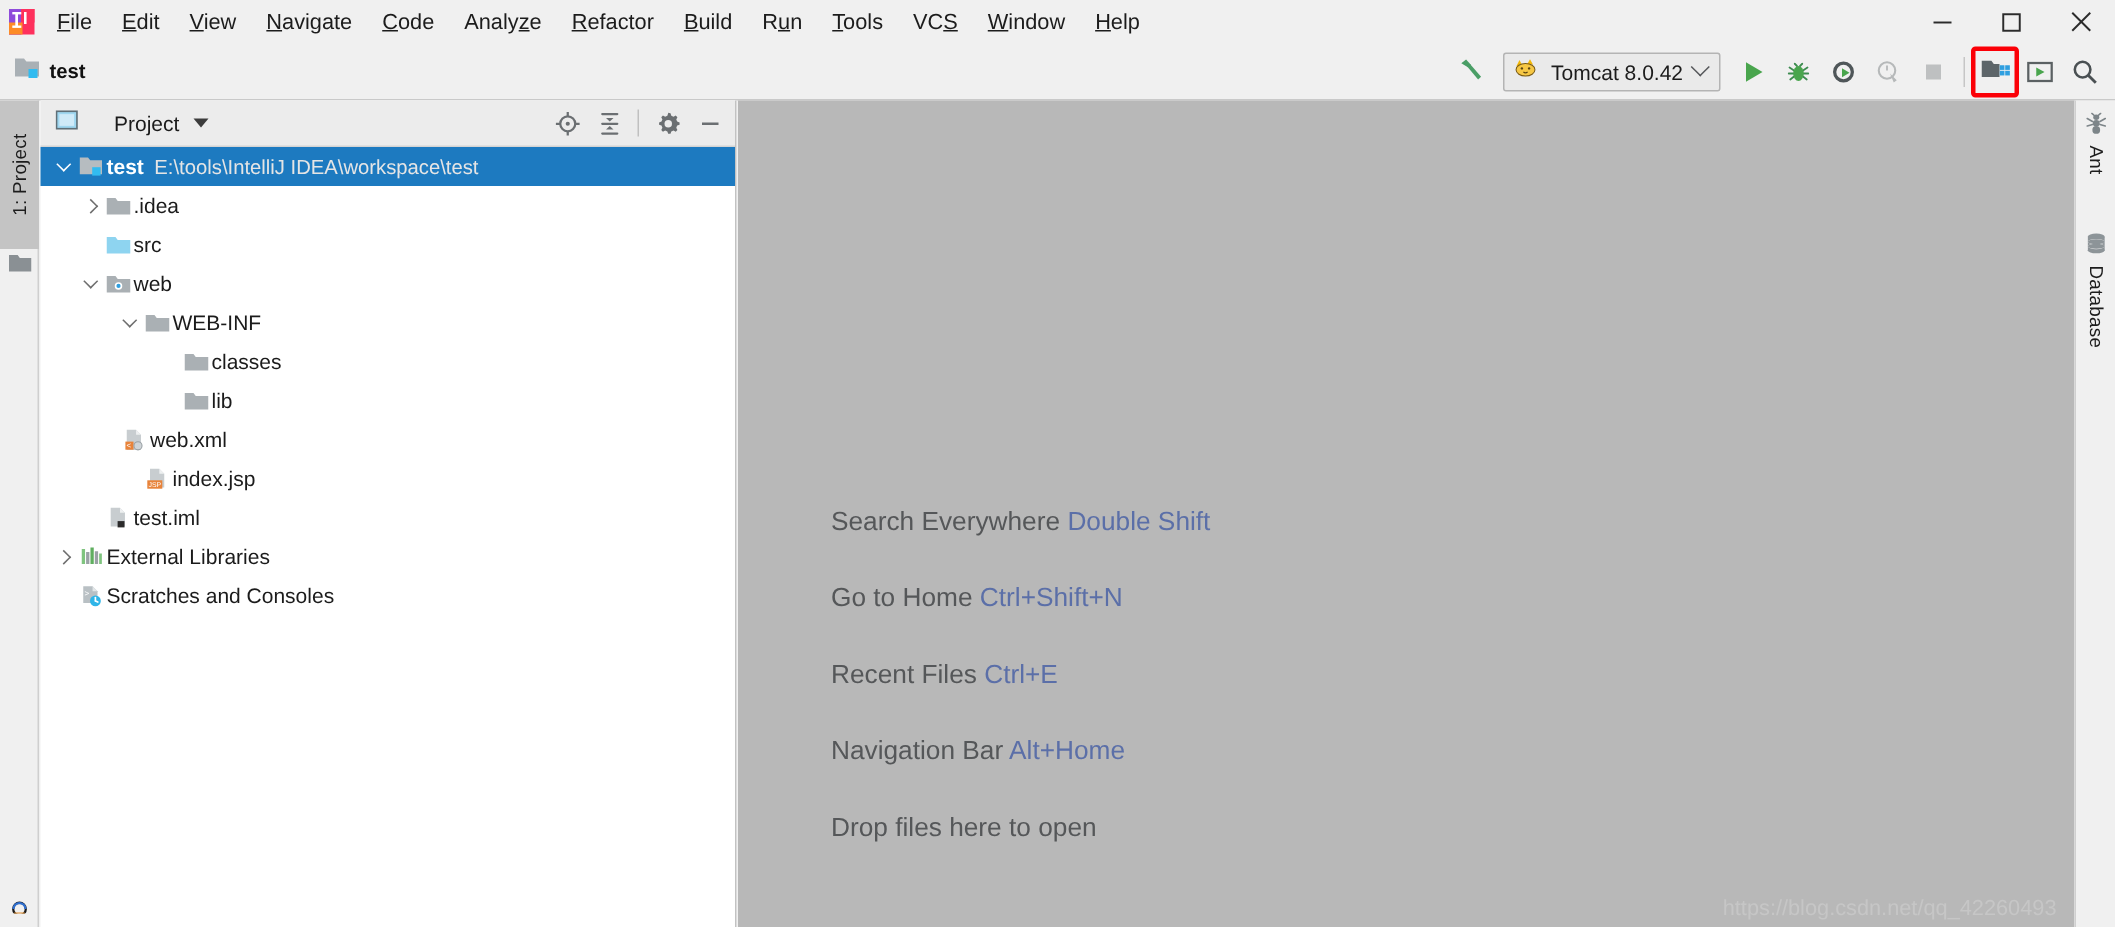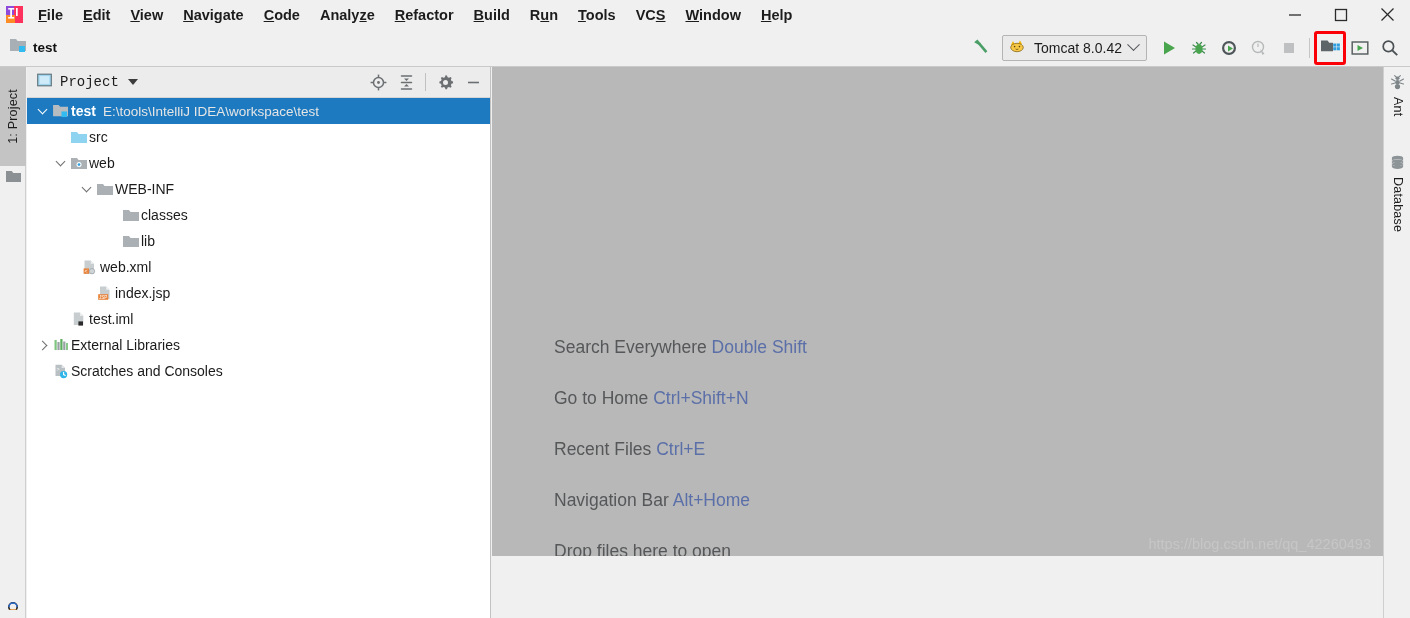--- a/index.html
+++ b/index.html
@@ -13,21 +13,21 @@
   
   .titlebar {
     position: absolute; top: 0; left: 0; width: 1410px; height: 29px;
     background: #f0f0f0; display: flex; align-items: center;
   }
   .app-logo { width: 28px; display: flex; justify-content: center; align-items: center; }
   .app-logo svg { display: block; }
   .menubar { display: flex; align-items: center; height: 29px; }
   .menu-item {
     font-size: 14.5px; color: #1c1c1c; padding: 2px 10px; white-space: nowrap;
-    line-height: 18px; cursor: default; font-weight: bold;
+    line-height: 18px; cursor: default;
   }
   .menu-item u { text-decoration: underline; }
   .win-title {
     position: absolute; left: 808px; top: 5px;
     font-size: 14.5px; color: #3b3b3b; white-space: nowrap;
   }
   .win-controls {
     position: absolute; right: 0; top: 0; height: 29px;
     display: flex; align-items: center;
   }
@@ -85,21 +85,21 @@
 
   
   .project-panel {
     position: absolute; left: 27px; top: 67px; width: 464px; height: 551px;
     background: #ffffff; border-right: 1px solid #c2c2c2;
   }
   .pp-header {
     height: 31px; background: #ececec; border-bottom: 1px solid #d4d4d4;
     display: flex; align-items: center; padding: 0 4px 0 10px;
   }
-  .pp-title { font-size: 14px; color: #1b1b1b; margin-left: 8px; font-family: Liberation Mono, monospace; }
+  .pp-title { font-size: 14px; color: #1b1b1b; margin-left: 24px; }
   .pp-caret { width: 0; height: 0; border-left: 5px solid transparent; border-right: 5px solid transparent;
               border-top: 6px solid #3c3c3c; margin-left: 9px; }
   .pp-tools { margin-left: auto; display: flex; align-items: center; gap: 2px; }
   .pp-tool { width: 26px; height: 26px; display: flex; align-items: center; justify-content: center; }
   .pp-divider { width: 1px; height: 18px; background: #c0c0c0; margin: 0 4px; }
 
   .tree { position: relative; padding-top: 0; }
   .tree-row {
     display: flex; align-items: center; height: 26px; padding-left: 6px; white-space: nowrap;
   }
@@ -115,21 +115,21 @@
   }
   .arrow.collapsed i { transform: rotate(-45deg); }
   .arrow.expanded i { transform: rotate(45deg); margin-top: -3px; }
   .arrow.white i { border-color: #ffffff; }
   .node-icon { width: 20px; flex: 0 0 20px; display: flex; align-items: center; justify-content: center; }
   .node-label { font-size: 14px; color: #1b1b1b; }
   .node-sub { font-size: 13.5px; color: #6c6c6c; margin-left: 7px; }
 
   
   .editor {
-    position: absolute; left: 492px; top: 67px; width: 891px; height: 489px;
+    position: absolute; left: 492px; top: 67px; width: 891px; height: 551px;
     background: #b8b8b8; overflow: hidden;
   }
   .hints { position: absolute; left: 62px; top: 270px; }
   .hint-row { font-size: 17.5px; color: #555759; margin-bottom: 30px; white-space: nowrap; }
   .hint-key { color: #5b6fa8; }
   .watermark {
     position: absolute; right: 12px; bottom: 4px;
     font-size: 14.5px; color: #c6c6c6; white-space: nowrap;
   }
 
@@ -379,20 +379,31 @@
         <span class="node-icon">
           <svg width="16" height="14" viewBox="0 0 17 15">
             <path d="M0 1h6l1.6 2H16v10H0z" fill="#b6bcc0"></path>
             <rect x="9" y="8" width="6" height="6" fill="#32bbf0"></rect>
           </svg>
         </span>
         <span class="node-label">test</span>
         <span class="node-sub">E:\tools\IntelliJ IDEA\workspace\test</span>
       </div>
 
+      <div class="tree-row" style="padding-left:24px">
+        <span class="arrow collapsed">
+            <i></i>
+          </span>
+        <span class="node-icon">
+          <svg width="16" height="13" viewBox="0 0 16 13">
+              <path d="M0 1h6l1.5 2H16v9H0z" fill="#aab0b4"></path>
+            </svg>
+        </span>
+        <span class="node-label">.idea</span>
+      </div>
 
       <div class="tree-row" style="padding-left:24px">
         <span class="arrow"></span>
         <span class="node-icon">
           <svg width="16" height="13" viewBox="0 0 16 13">
               <path d="M0 1h6l1.5 2H16v9H0z" fill="#8ed4f0"></path>
             </svg>
         </span>
         <span class="node-label">src</span>
       </div>

